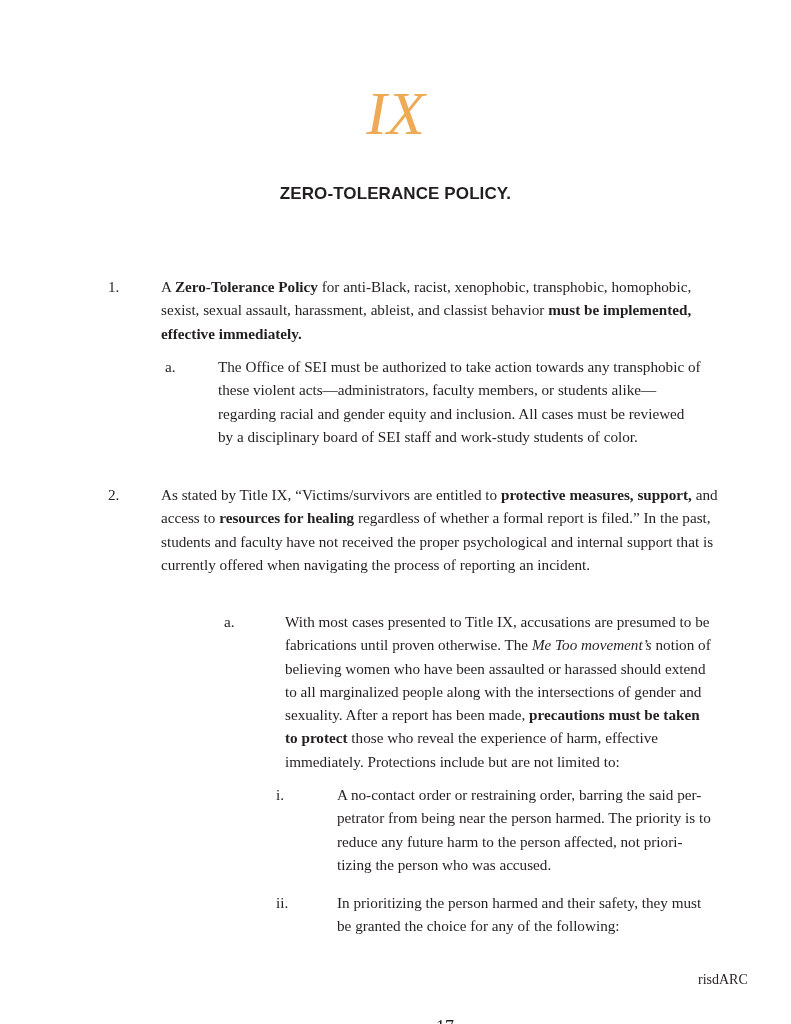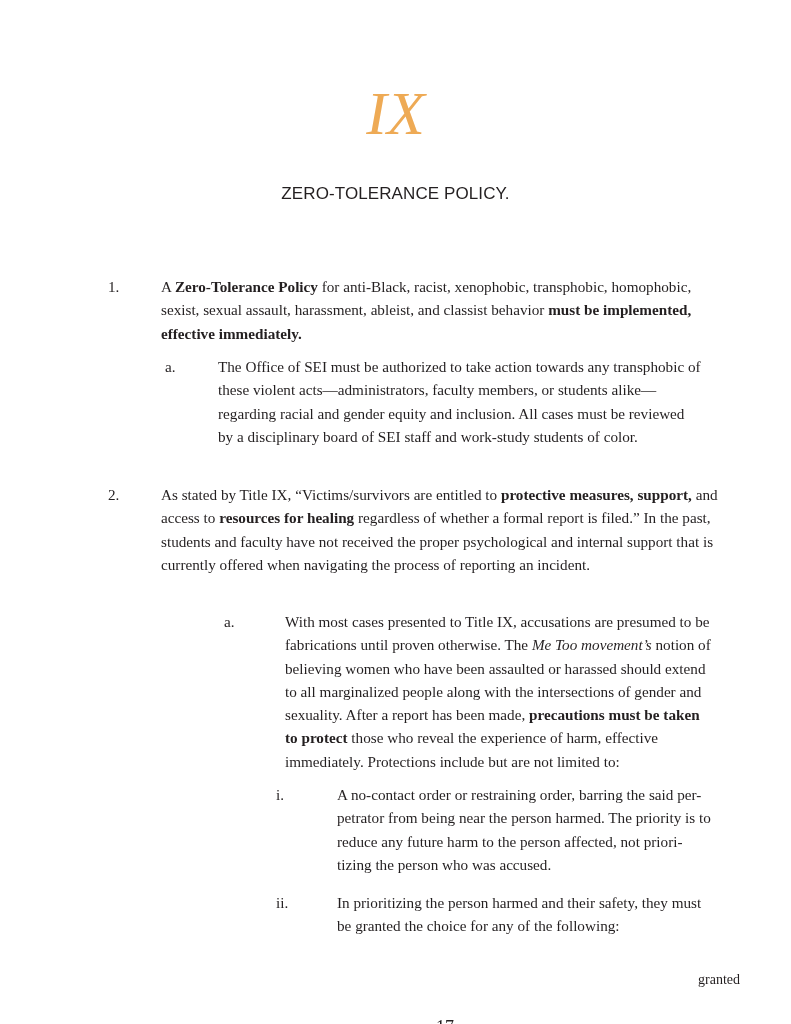--- a/index.html
+++ b/index.html
@@ -1,21 +1,21 @@
 <!DOCTYPE html>
 <html><head>
 <meta charset="utf-8">
 <style>
   html, body { margin: 0; padding: 0; background: #ffffff; }
   body { width: 791px; height: 1024px; position: relative; overflow: hidden;
          font-family: "Liberation Serif", "DejaVu Serif", serif; color: #231f20; }
   .numeral { position: absolute; top: 82px; left: 0; width: 791px; text-align: center;
              font-family: "Liberation Serif", serif; font-size: 62px; color: #eeaa55; line-height: 1; font-style: italic; }
   .heading { position: absolute; top: 184px; left: 0; width: 791px; text-align: center;
-             font-family: "Liberation Sans", "DejaVu Sans", sans-serif; font-weight: normal;
+             font-family: "Liberation Sans", "DejaVu Sans", sans-serif; font-weight: bold;
              font-size: 17px; color: #231f20; letter-spacing: 0.1px; }
   .item { position: absolute; font-size: 15.2px; line-height: 23.3px; }
   .item .marker { position: absolute; left: 0; top: 0; }
   .item .text { position: absolute; top: 0; margin-left: 25px; }
   b { font-weight: bold; }
   i { }
   .footer-num { position: absolute; top: 1017px; left: 394px; font-size: 18px; margin-left: 42px; }
   .footer-brand { position: absolute; top: 972px; left: 698px; font-size: 14px; }
 </style>
 </head>
@@ -60,13 +60,13 @@
 </div>
 
 <div class="item" style="left:276px; top:891px; width:415px;">
   <span class="marker">ii.</span>
   <div class="text" style="left:36px; width:378px;">
     <span>In prioritizing the person harmed and their safety, they must be granted the choice for any of the following:</span>
   </div>
 </div>
 
 <div class="footer-num">17.</div>
-<div class="footer-brand">granted</div>
+<div class="footer-brand">risdARC</div>
 
 </body></html>

